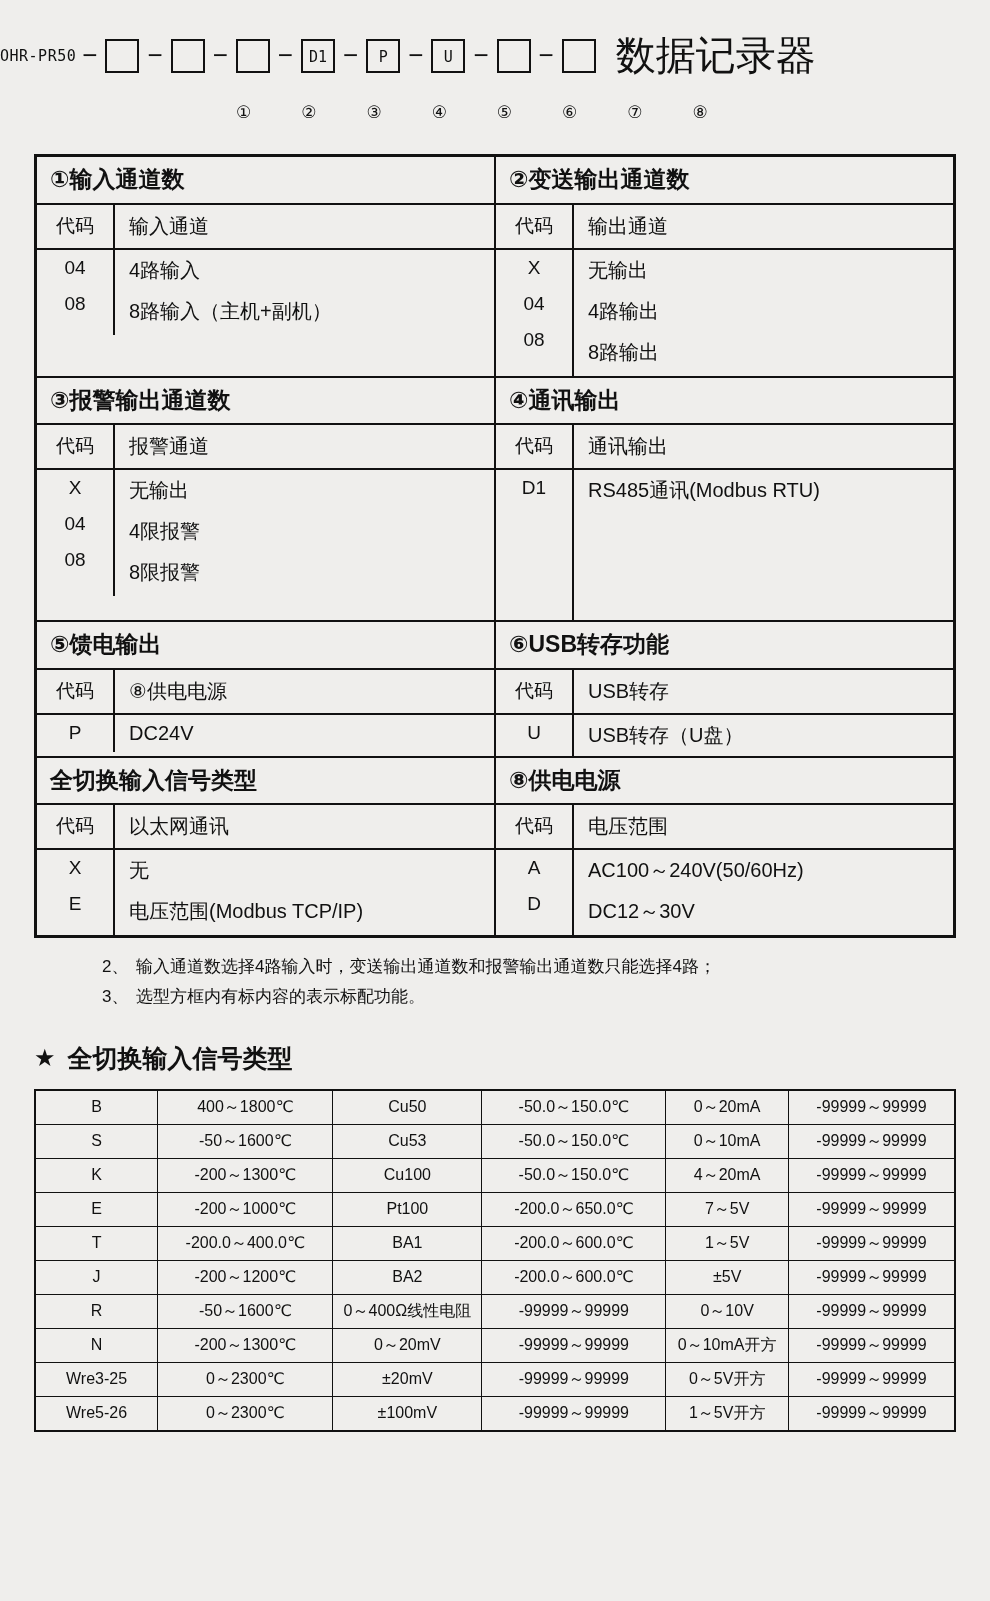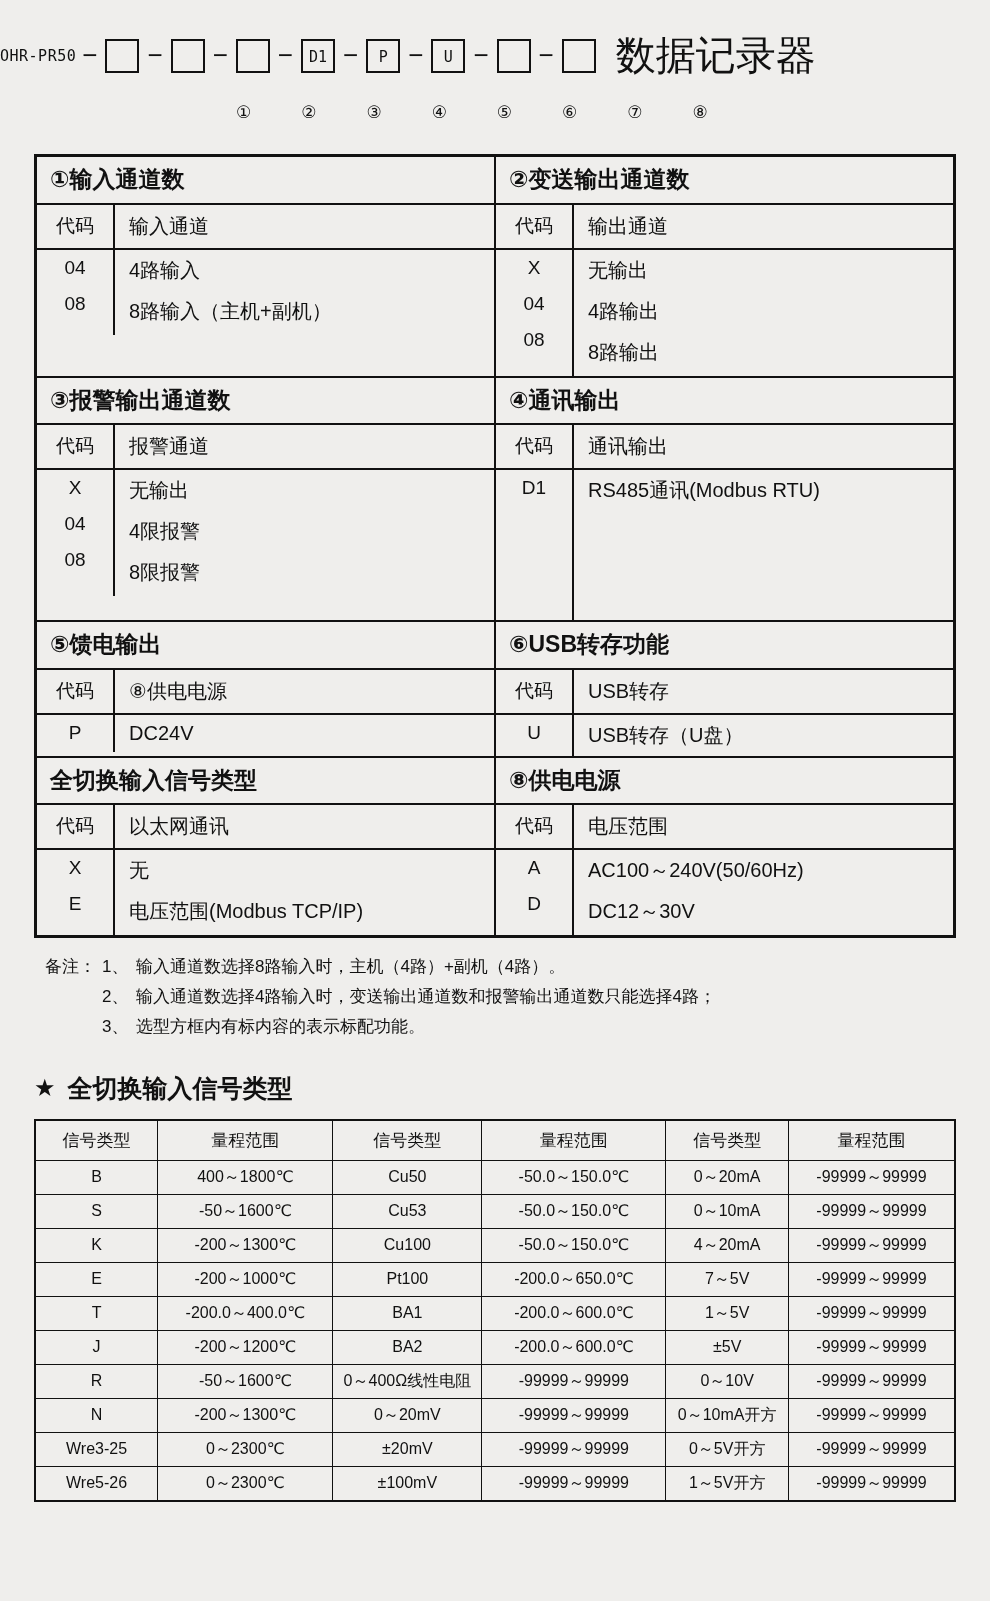--- a/index.html
+++ b/index.html
@@ -267,25 +267,20 @@
             <div class="cell-val">AC100～240V(50/60Hz)</div>
             <div class="cell-val pad-b">DC12～30V</div>
           </div>
         </div>
       </td>
     </tr>
   </tbody>
     </table>
 
   <div class="notes">
-    <div class="nrow">
-      <div class="nlabel">备注：</div>
-      <div class="nnum">1、</div>
-      <div class="ntext">输入通道数选择8路输入时，主机（4路）+副机（4路）。</div>
-    </div>
     <div class="nrow">
       <div class="nlabel"></div>
       <div class="nnum">2、</div>
       <div class="ntext">输入通道数选择4路输入时，变送输出通道数和报警输出通道数只能选择4路；</div>
     </div>
     <div class="nrow">
       <div class="nlabel"></div>
       <div class="nnum"></div>
     </div>
     <div class="nrow">
@@ -303,28 +298,20 @@
   <table class="sig-table">
     <colgroup>
         <col class="c1">
         <col class="c2">
         <col class="c3">
         <col class="c4">
         <col class="c5">
         <col class="c6">
       </colgroup>
     <tbody>
-        <tr>
-      <th>信号类型</th>
-      <th>量程范围</th>
-      <th>信号类型</th>
-      <th>量程范围</th>
-      <th>信号类型</th>
-      <th>量程范围</th>
-    </tr>
     <tr>
       <td>B</td>
       <td>400～1800℃</td>
       <td>Cu50</td>
       <td>-50.0～150.0℃</td>
       <td>0～20mA</td>
       <td>-99999～99999</td>
     </tr>
     <tr>
       <td>S</td>

